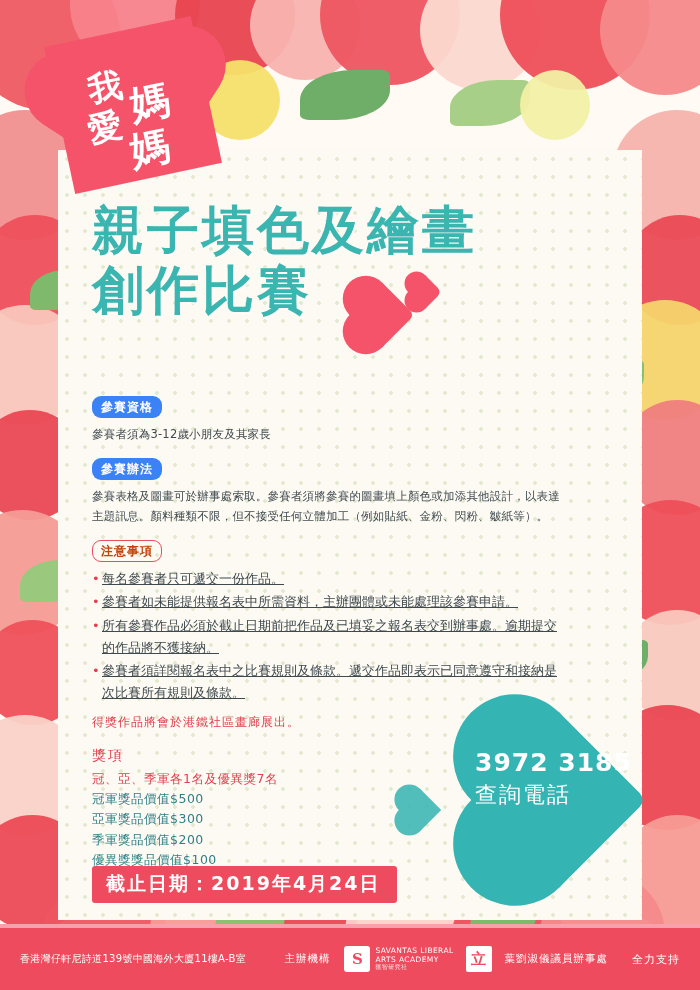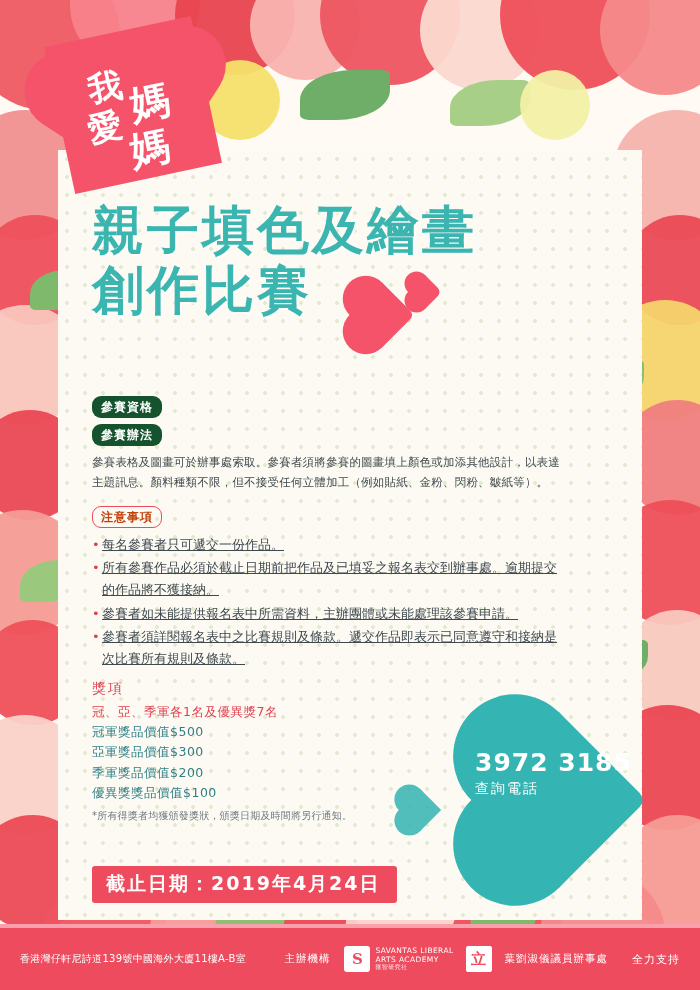--- a/index.html
+++ b/index.html
@@ -149,21 +149,21 @@
   
   .content {
     position: absolute;
     left: 92px;
     top: 396px;
     width: 470px;
     z-index: 8;
   }
   .tag {
     display: inline-block;
-    background: #14532d;
+    background: #3b82f6;
     color: #fff;
     font-family: "DejaVu Sans", sans-serif;
     font-size: 12px;
     font-weight: bold;
     padding: 2.5px 9px;
     border-radius: 9px;
     letter-spacing: 1px;
     margin-bottom: 6px;
   }
   .tag.red {
@@ -276,21 +276,21 @@
     box-sizing: border-box;
   }
   .ph-number {
     font-family: "DejaVu Sans", sans-serif;
     font-size: 25px;
     font-weight: bold;
     letter-spacing: 1px;
   }
   .ph-label {
     font-family: "DejaVu Sans", sans-serif;
-    font-size: 14px;
+    font-size: 22px;
     letter-spacing: 2px;
     margin-top: 3px;
   }
   .small-teal-heart {
     position: absolute;
     left: 405px;
     top: 795px;
     width: 30px;
     height: 30px;
     background: #34b4b2;
@@ -483,37 +483,39 @@
     <div class="title-hearts">
       <span class="mini-heart mh-big"></span>
       <span class="mini-heart mh-small"></span>
     </div>
   </div>
 
   <div class="content">
 
     <div>
       <span class="tag">參賽資格</span>
+      <p class="body-text">參賽者須為3-12歲小朋友及其家長</p>
     </div>
 
     <div>
       <span class="tag">參賽辦法</span>
       <p class="body-text">參賽表格及圖畫可於辦事處索取。參賽者須將參賽的圖畫填上顏色或加添其他設計，以表達主題訊息。顏料種類不限，但不接受任何立體加工（例如貼紙、金粉、閃粉、皺紙等）。</p>
     </div>
 
     <div>
       <span class="tag red">注意事項</span>
       <ul class="notes">
         <li>每名參賽者只可遞交一份作品。</li>
+        <li>參賽者如未能提供報名表中所需資料，主辦團體或未能處理該參賽申請。</li>
         <li>所有參賽作品必須於截止日期前把作品及已填妥之報名表交到辦事處。逾期提交的作品將不獲接納。</li>
-        <li>參賽者如未能提供報名表中所需資料，主辦團體或未能處理該參賽申請。</li>
         <li>參賽者須詳閱報名表中之比賽規則及條款。遞交作品即表示已同意遵守和接納是次比賽所有規則及條款。</li>
       </ul>
     </div>
 
+    <div class="exhibit">得獎作品將會於港鐵社區畫廊展出。</div>
 
     <div>
       <div class="prize-head">獎項</div>
       <ul class="prize-list">
         <li class="first">冠、亞、季軍各1名及優異獎7名</li>
         <li>冠軍獎品價值$500</li>
         <li>亞軍獎品價值$300</li>
         <li>季軍獎品價值$200</li>
         <li>優異獎獎品價值$100</li>
       </ul>

